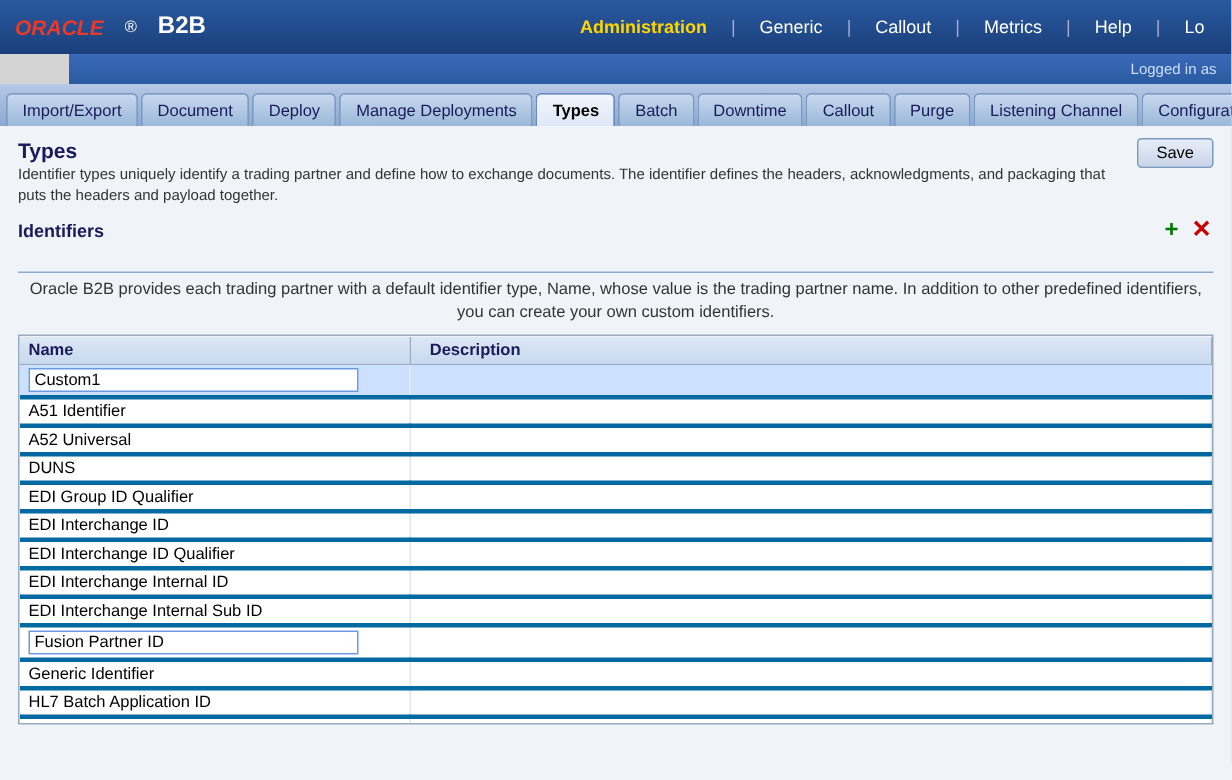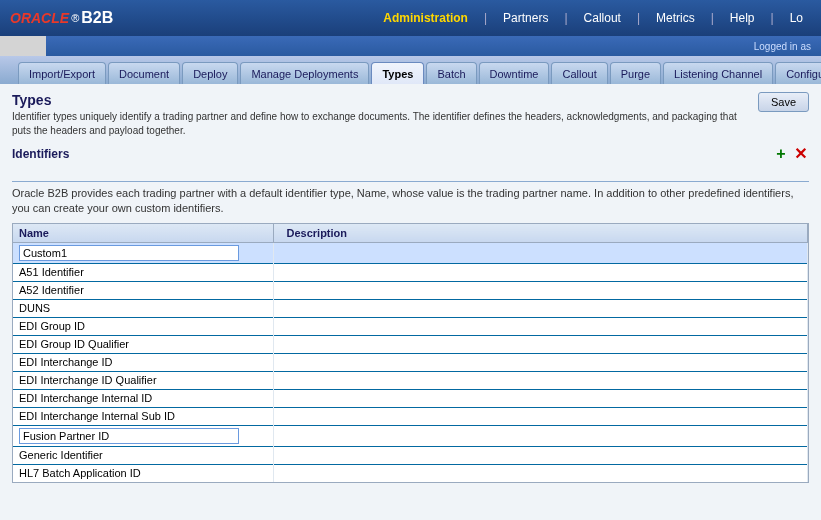--- a/index.html
+++ b/index.html
@@ -10,21 +10,21 @@
       background: linear-gradient(to bottom, #2a5aa0, #1a3f7a);
       height: 36px;
       display: flex;
       align-items: center;
       justify-content: space-between;
       padding: 0 10px;
     }
     .logo-area {
       display: flex;
       align-items: center;
-      gap: 0;
+      gap: 12px;
     }
     .oracle-logo {
       color: #e8392a;
       font-size: 14px;
       font-weight: bold;
       font-style: italic;
     }
     .b2b-logo {
       color: white;
       font-size: 16px;
@@ -63,21 +63,21 @@
       font-size: 10px;
       margin-left: 46px;
     }
 
     
     .tab-bar {
       background: linear-gradient(to bottom, #b8c8e8, #8aaad0);
       height: 28px;
       display: flex;
       align-items: flex-end;
-      padding: 0 18px;
+      padding: 0 4px;
       gap: 2px;
     }
     .tab {
       padding: 4px 10px;
       font-size: 11px;
       cursor: pointer;
       border-radius: 4px 4px 0 0;
       border: 1px solid #7a9abf;
       border-bottom: none;
       background: linear-gradient(to bottom, #c8d8ef, #9ab8d8);
@@ -142,20 +142,21 @@
     .section-title {
       font-size: 12px;
       font-weight: bold;
       color: #1a1a5a;
     }
     .section-description {
       font-size: 11px;
       color: #333;
       margin-bottom: 6px;
       line-height: 1.4;
+      text-align: center;
     }
     .action-icons {
       display: flex;
       gap: 4px;
     }
     .icon-btn {
       width: 16px;
       height: 16px;
       display: flex;
       align-items: center;
@@ -186,21 +187,21 @@
       border-right: 1px solid #9aaabf;
       padding: 3px 6px;
       text-align: left;
       font-weight: bold;
       color: #1a1a5a;
       position: sticky;
       top: 0;
       z-index: 1;
     }
     tbody tr {
-      border-bottom: 1px solid #0369a1;
+      border-bottom: 3px solid #0369a1;
     }
     tbody tr.selected {
       background: #cce0ff;
     }
     tbody td {
       padding: 2px 6px;
       border-right: 1px solid #e0e8f0;
       height: 18px;
     }
     .name-col { width: 260px; }
@@ -218,21 +219,21 @@
 
 <div class="top-bar">
   <div class="logo-area">
     <span class="oracle-logo">ORACLE</span>
     <span style="color:white;font-size:11px;margin:0 2px;">®</span>
     <span class="b2b-logo">B2B</span>
   </div>
   <div class="top-nav-links">
     <span class="active">Administration</span>
     <span class="separator">|</span>
-    <span>Partners</span>
+    <span>Generic</span>
     <span class="separator">|</span>
     <span>Callout</span>
     <span class="separator">|</span>
     <span>Metrics</span>
     <span class="separator">|</span>
     <span>Help</span>
     <span class="separator">|</span>
     <span>Lo</span>
   </div>
 </div>
@@ -285,29 +286,25 @@
       <tbody id="identifiers-tbody">
       <tr class="selected">
             <td class="name-col"><input class="editing-input" type="text" value="Custom1" style=""></td>
             <td class="desc-col"></td>
           </tr>
           <tr>
             <td class="name-col">A51 Identifier</td>
             <td class="desc-col"></td>
           </tr>
           <tr>
-            <td class="name-col">A52 Identifier</td>
+            <td class="name-col">A52 Universal</td>
             <td class="desc-col"></td>
           </tr>
           <tr>
             <td class="name-col">DUNS</td>
-            <td class="desc-col"></td>
-          </tr>
-          <tr>
-            <td class="name-col">EDI Group ID</td>
             <td class="desc-col"></td>
           </tr>
           <tr>
             <td class="name-col">EDI Group ID Qualifier</td>
             <td class="desc-col"></td>
           </tr>
           <tr>
             <td class="name-col">EDI Interchange ID</td>
             <td class="desc-col"></td>
           </tr>

